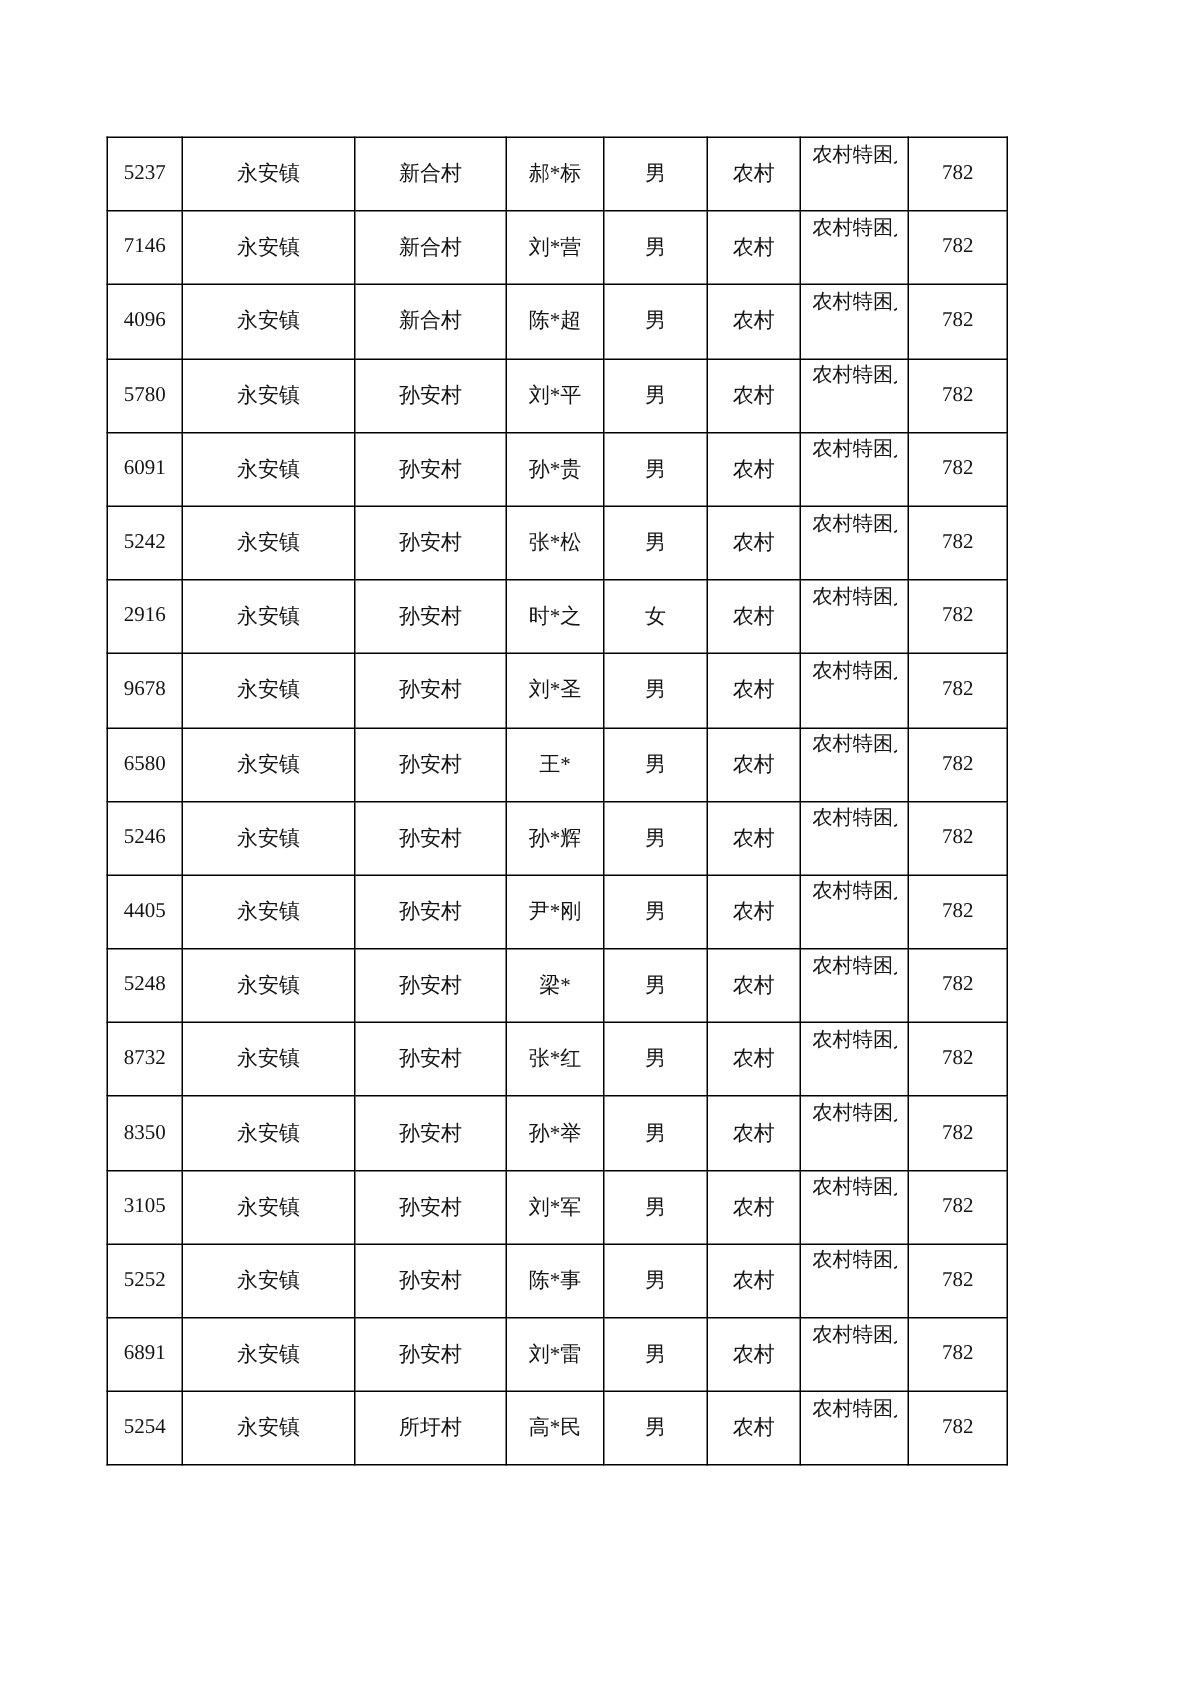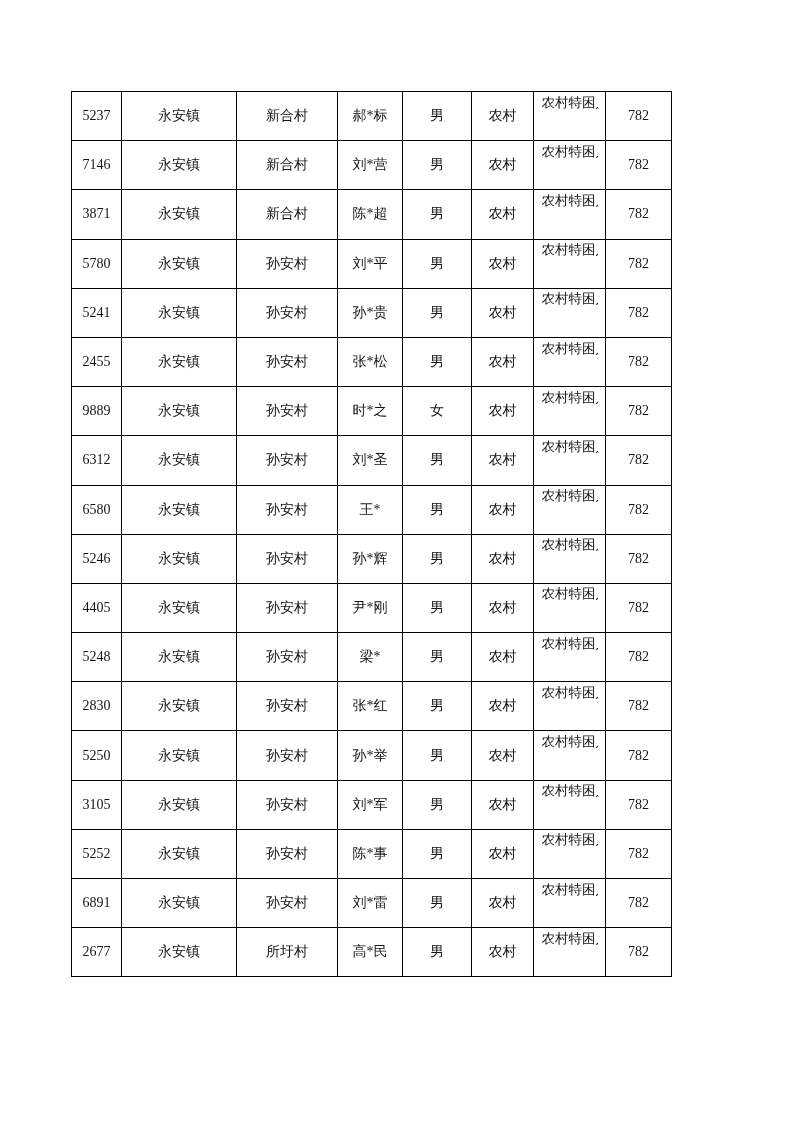--- a/index.html
+++ b/index.html
@@ -92,21 +92,21 @@
           <td>新合村</td>
           <td>刘*营</td>
           <td>男</td>
           <td>农村</td>
           <td class="cat-td">
             <div class="cat">农村特困人员分散供养</div>
           </td>
           <td>782</td>
         </tr>
         <tr>
-          <td>3871</td>
+          <td>4096</td>
           <td>永安镇</td>
           <td>新合村</td>
           <td>陈*超</td>
           <td>男</td>
           <td>农村</td>
           <td class="cat-td">
             <div class="cat">农村特困人员分散供养</div>
           </td>
           <td>782</td>
         </tr>
@@ -116,57 +116,57 @@
           <td>孙安村</td>
           <td>刘*平</td>
           <td>男</td>
           <td>农村</td>
           <td class="cat-td">
             <div class="cat">农村特困人员分散供养</div>
           </td>
           <td>782</td>
         </tr>
         <tr>
-          <td>5241</td>
+          <td>6091</td>
           <td>永安镇</td>
           <td>孙安村</td>
           <td>孙*贵</td>
           <td>男</td>
           <td>农村</td>
           <td class="cat-td">
             <div class="cat">农村特困人员分散供养</div>
           </td>
           <td>782</td>
         </tr>
         <tr>
-          <td>2455</td>
+          <td>5242</td>
           <td>永安镇</td>
           <td>孙安村</td>
           <td>张*松</td>
           <td>男</td>
           <td>农村</td>
           <td class="cat-td">
             <div class="cat">农村特困人员分散供养</div>
           </td>
           <td>782</td>
         </tr>
         <tr>
-          <td>9889</td>
+          <td>2916</td>
           <td>永安镇</td>
           <td>孙安村</td>
           <td>时*之</td>
           <td>女</td>
           <td>农村</td>
           <td class="cat-td">
             <div class="cat">农村特困人员分散供养</div>
           </td>
           <td>782</td>
         </tr>
         <tr>
-          <td>6312</td>
+          <td>9678</td>
           <td>永安镇</td>
           <td>孙安村</td>
           <td>刘*圣</td>
           <td>男</td>
           <td>农村</td>
           <td class="cat-td">
             <div class="cat">农村特困人员分散供养</div>
           </td>
           <td>782</td>
         </tr>
@@ -212,33 +212,33 @@
           <td>孙安村</td>
           <td>梁*</td>
           <td>男</td>
           <td>农村</td>
           <td class="cat-td">
             <div class="cat">农村特困人员分散供养</div>
           </td>
           <td>782</td>
         </tr>
         <tr>
-          <td>2830</td>
+          <td>8732</td>
           <td>永安镇</td>
           <td>孙安村</td>
           <td>张*红</td>
           <td>男</td>
           <td>农村</td>
           <td class="cat-td">
             <div class="cat">农村特困人员分散供养</div>
           </td>
           <td>782</td>
         </tr>
         <tr>
-          <td>5250</td>
+          <td>8350</td>
           <td>永安镇</td>
           <td>孙安村</td>
           <td>孙*举</td>
           <td>男</td>
           <td>农村</td>
           <td class="cat-td">
             <div class="cat">农村特困人员分散供养</div>
           </td>
           <td>782</td>
         </tr>
@@ -272,21 +272,21 @@
           <td>孙安村</td>
           <td>刘*雷</td>
           <td>男</td>
           <td>农村</td>
           <td class="cat-td">
             <div class="cat">农村特困人员分散供养</div>
           </td>
           <td>782</td>
         </tr>
         <tr>
-          <td>2677</td>
+          <td>5254</td>
           <td>永安镇</td>
           <td>所圩村</td>
           <td>高*民</td>
           <td>男</td>
           <td>农村</td>
           <td class="cat-td">
             <div class="cat">农村特困人员分散供养</div>
           </td>
           <td>782</td>
         </tr>

